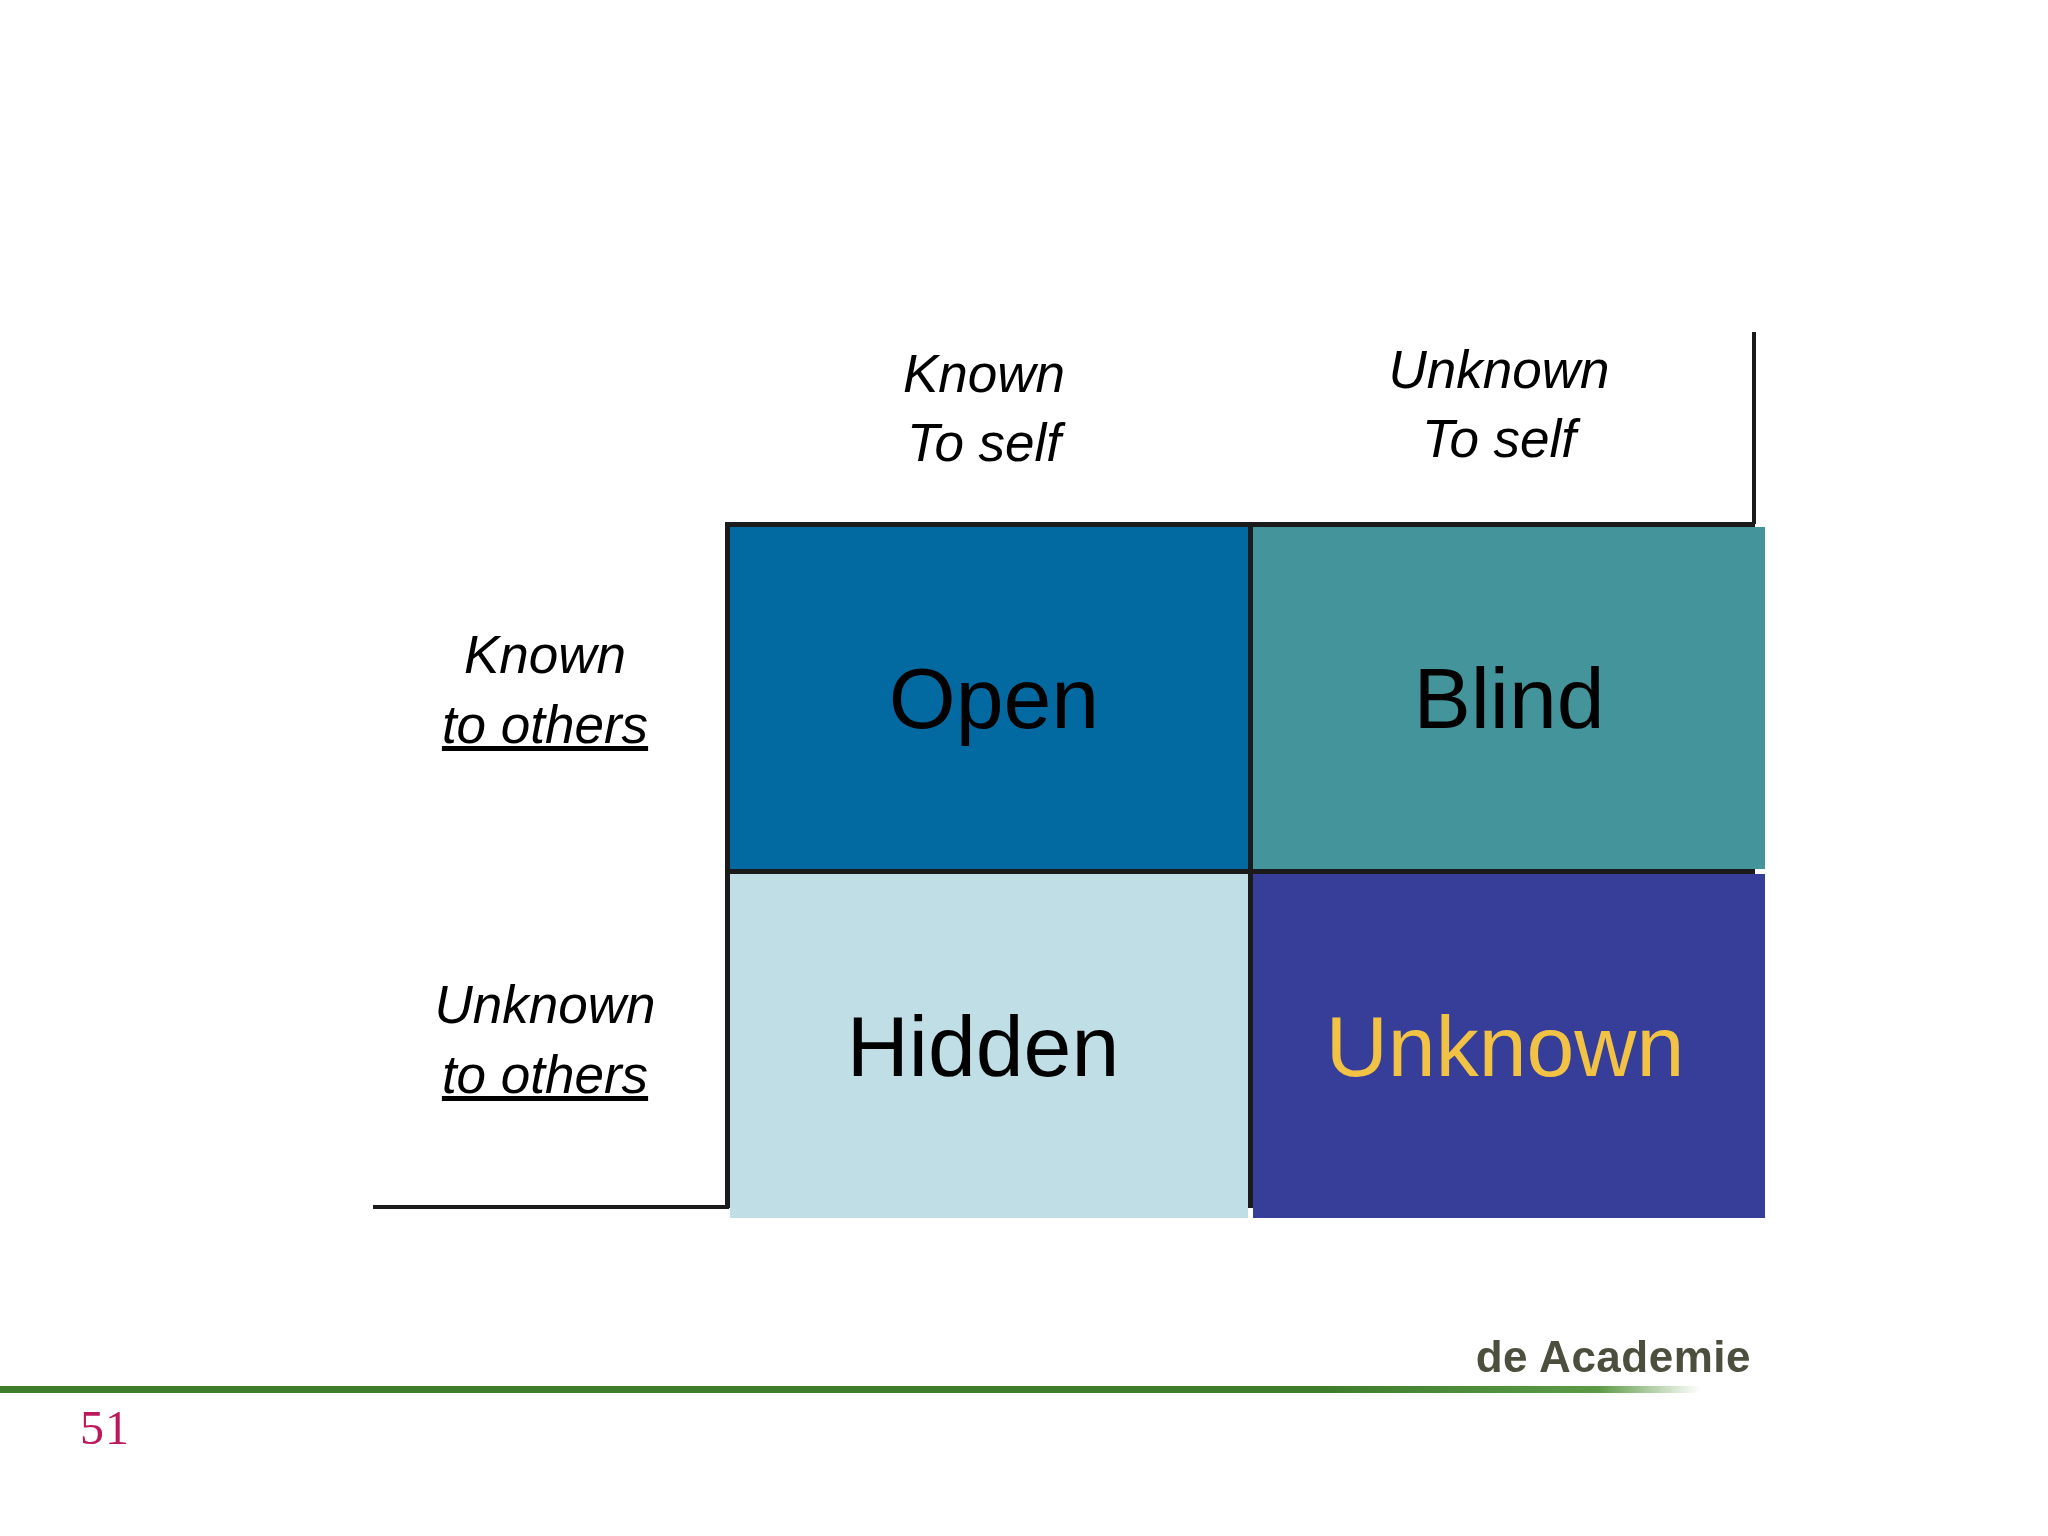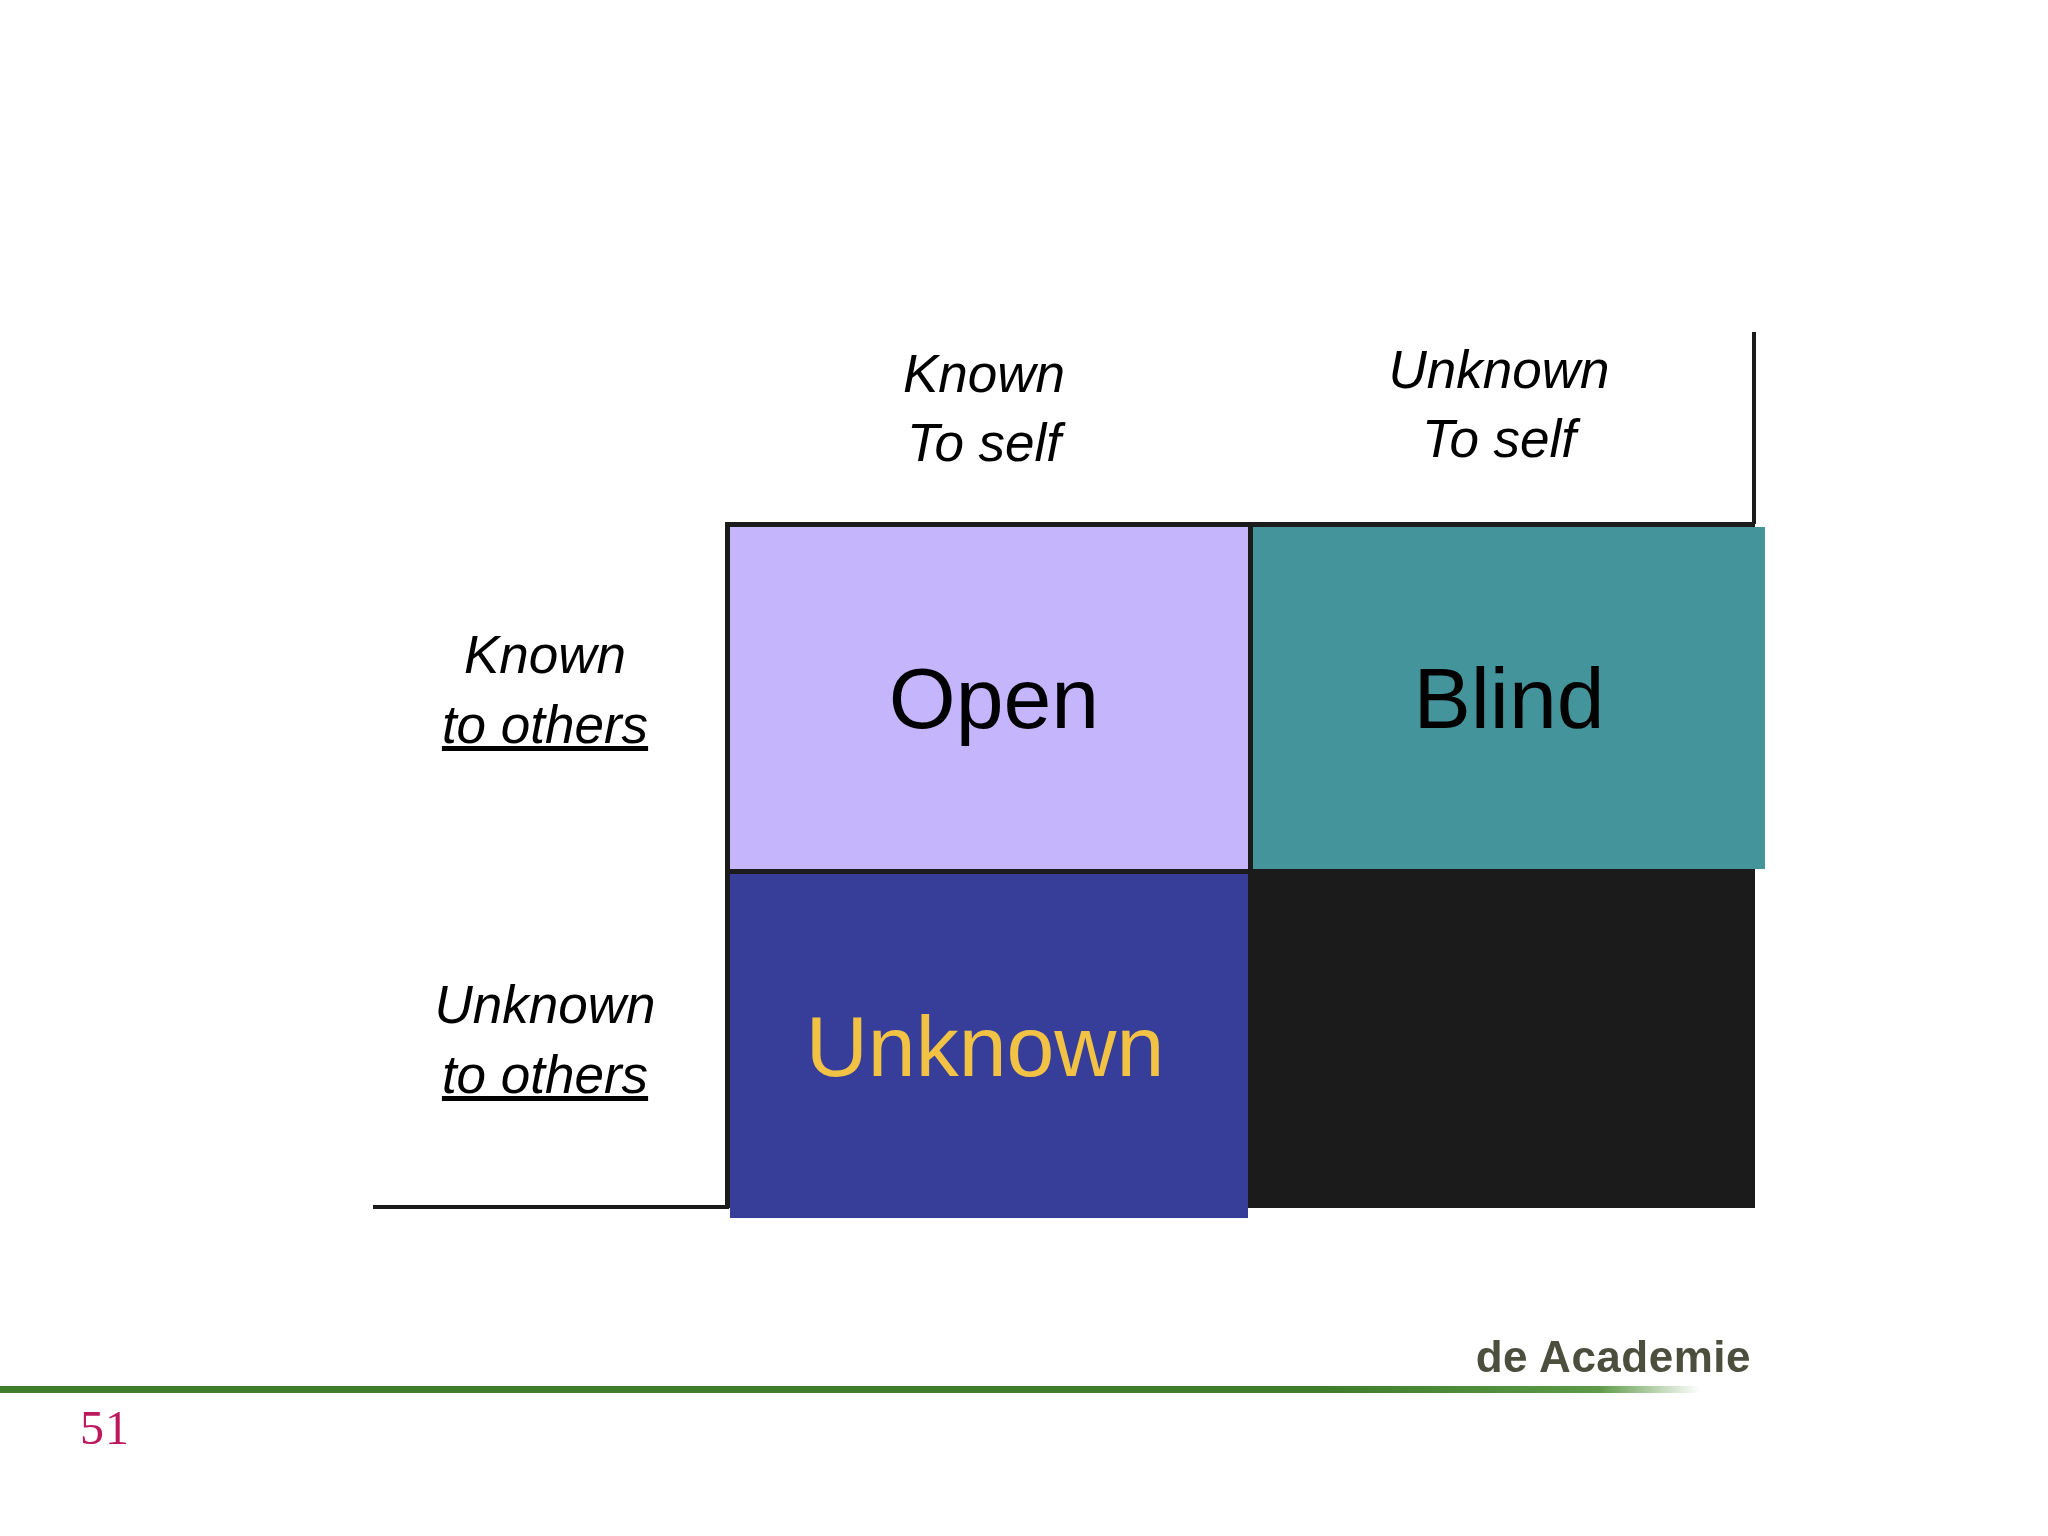--- a/index.html
+++ b/index.html
@@ -91,21 +91,21 @@
     overflow: hidden;
   }
   .cell-label {
     font-size: 86px;
     font-weight: 400;
     font-style: normal;
     letter-spacing: 0px;
     line-height: 1;
     white-space: nowrap;
   }
-  #cell-open    { background: #c4b5fd; padding-left: 10px; }
+  #cell-open    { background: #0369a1; padding-left: 10px; }
   #cell-blind   { background: #43949b; }
   #cell-hidden  { background: #c0dee6; }
   #cell-unknown { background: #363e99; }
 
   #cell-open .cell-label    { color: #000000; }
   #cell-blind .cell-label   { color: #000000; }
   #cell-hidden .cell-label  { color: #000000; }
   #cell-unknown .cell-label { color: #f2c245; }
 
   
@@ -177,20 +177,23 @@
   <div id="matrix">
 
     <div class="cell" id="cell-open">
       <span class="cell-label">Open</span>
     </div>
 
     <div class="cell" id="cell-blind">
       <span class="cell-label">Blind</span>
     </div>
 
+    <div class="cell" id="cell-hidden">
+      <span class="cell-label">Hidden</span>
+    </div>
 
     <div class="cell" id="cell-unknown">
       <span class="cell-label">Unknown</span>
     </div>
 
   </div>
 
   <div id="footer-rule"></div>
 
   <div id="page-number">51</div>

